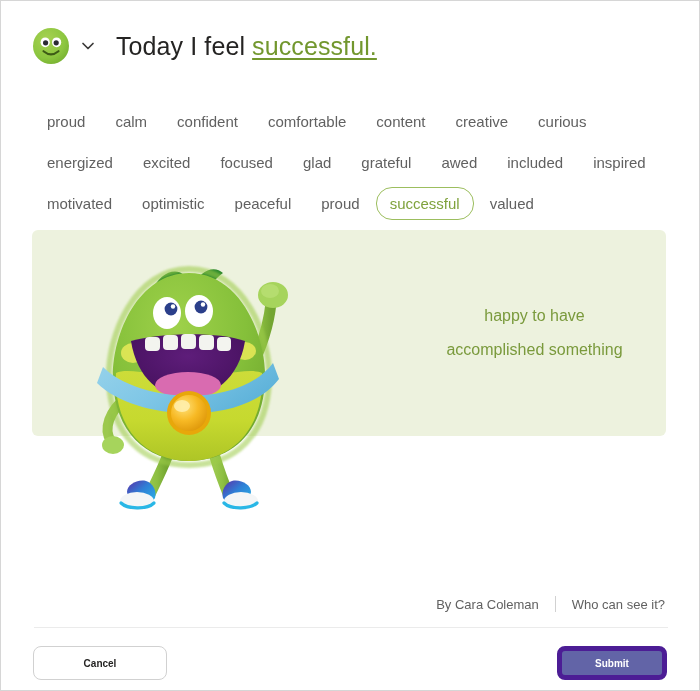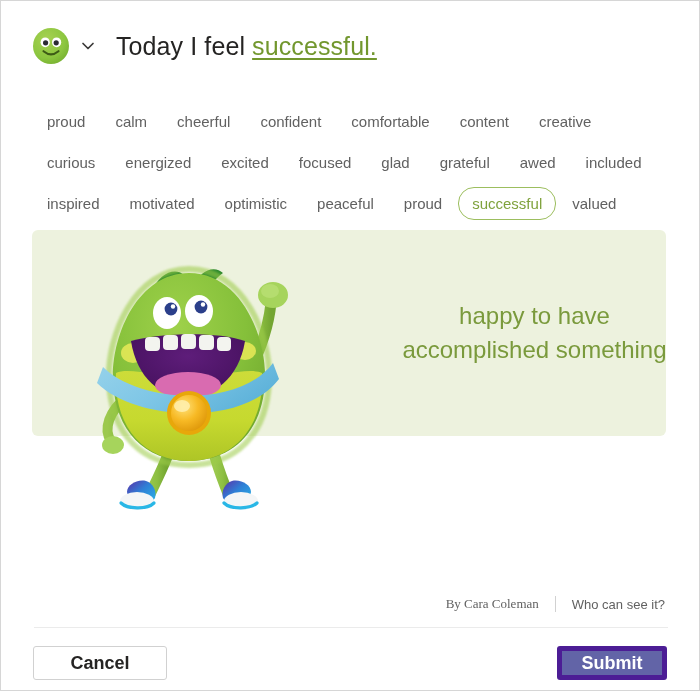--- a/index.html
+++ b/index.html
@@ -107,21 +107,21 @@
     position: absolute;
     left: 340px;
     top: 0;
     width: 325px;
     height: 206px;
     display: flex;
     flex-direction: column;
     align-items: center;
     justify-content: center;
     text-align: center;
-    font-size: 24px;
+    font-size: 16px;
     line-height: 34px;
     color: #7a9a3c;
   }
 
   
   .monster {
     position: absolute;
     left: 88px;
     top: 244px;
     width: 230px;
@@ -134,21 +134,21 @@
   .byline {
     position: absolute;
     right: 34px;
     top: 595px;
     display: flex;
     align-items: center;
     font-size: 13px;
     color: #616161;
     gap: 0;
   }
-  .byline .author { white-space: nowrap; font-family: Liberation Serif, serif; }
+  .byline .author { white-space: nowrap; }
   .byline .sep {
     width: 1px;
     height: 16px;
     background: #d1d1d1;
     margin: 0 16px;
   }
   .byline .who {
     white-space: nowrap;
     cursor: pointer;
     color: #616161;
@@ -158,22 +158,22 @@
   .divider {
     position: absolute;
     left: 33px;
     top: 626px;
     width: 634px;
     height: 1px;
     background: #ebebeb;
   }
   .btn {
     position: absolute;
-    font-size: 18px;
-    border-radius: 3px;
+    font-size: 10px;
+    border-radius: 8px;
     cursor: pointer;
     display: flex;
     align-items: center;
     justify-content: center;
     box-sizing: border-box;
   }
   .btn-cancel {
     left: 32px;
     top: 645px;
     width: 134px;
@@ -226,21 +226,20 @@
     </div>
 
     <div class="headline">
       <span>Today I feel </span><span class="mood-link">successful.</span>
     </div>
   </div>
 
   <div class="words">
       <div class="word">proud</div>
       <div class="word">calm</div>
-      <div class="word">cheerful</div>
       <div class="word">confident</div>
       <div class="word">comfortable</div>
       <div class="word">content</div>
       <div class="word">creative</div>
       <div class="word">curious</div>
       <div class="word">energized</div>
       <div class="word">excited</div>
       <div class="word">focused</div>
       <div class="word">glad</div>
       <div class="word">grateful</div>

